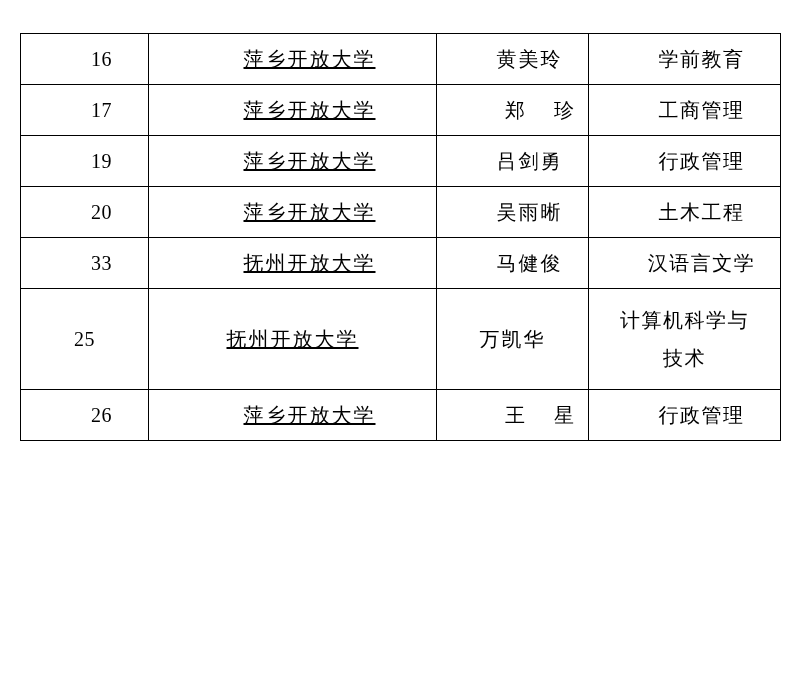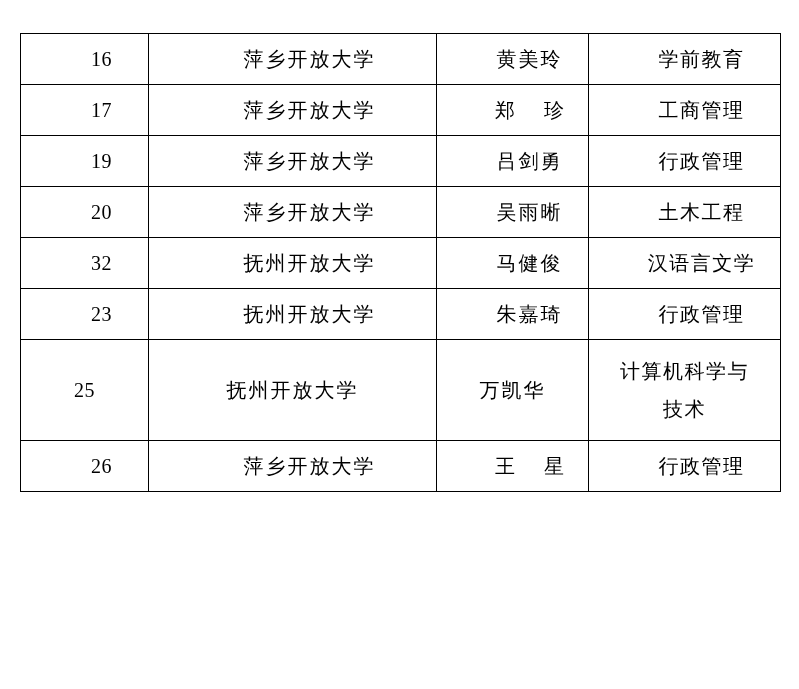--- a/index.html
+++ b/index.html
@@ -50,28 +50,30 @@
   tr.r-normal td { height: 50px; padding-left: 36px; }
   tr.r-tall td   { height: 100px; }
 
   .cell-num {
     font-size: 20px;
     letter-spacing: 0.5px;
   }
   .cell-org {
     font-size: 20px;
     letter-spacing: 2px;
+    text-decoration: underline;
   }
   .cell-name {
     font-size: 20px;
     letter-spacing: 2px;
   }
   .cell-name.spaced {
     letter-spacing: 12px;
     text-indent: 12px;
+    text-align: right;
   }
   .cell-major {
     font-size: 20px;
     letter-spacing: 1.5px;
   }
   .cell-major .two-line {
     display: block;
     line-height: 1.9;
   }
 </style>
@@ -113,32 +115,26 @@
 
         <tr class="r-normal">
           <td class="cell-num">20</td>
           <td class="cell-org">萍乡开放大学</td>
           <td class="cell-name">吴雨晰</td>
           <td class="cell-major">土木工程</td>
         </tr>
 
 
         <tr class="r-normal">
-          <td class="cell-num">32</td>
+          <td class="cell-num">33</td>
           <td class="cell-org">抚州开放大学</td>
           <td class="cell-name">马健俊</td>
           <td class="cell-major">汉语言文学</td>
         </tr>
 
-        <tr class="r-normal">
-          <td class="cell-num">23</td>
-          <td class="cell-org">抚州开放大学</td>
-          <td class="cell-name">朱嘉琦</td>
-          <td class="cell-major">行政管理</td>
-        </tr>
 
 
         <tr class="r-tall">
           <td class="cell-num">25</td>
           <td class="cell-org">抚州开放大学</td>
           <td class="cell-name">万凯华</td>
           <td class="cell-major">
             <span class="two-line">计算机科学与</span>
             <span class="two-line">技术</span>
           </td>

